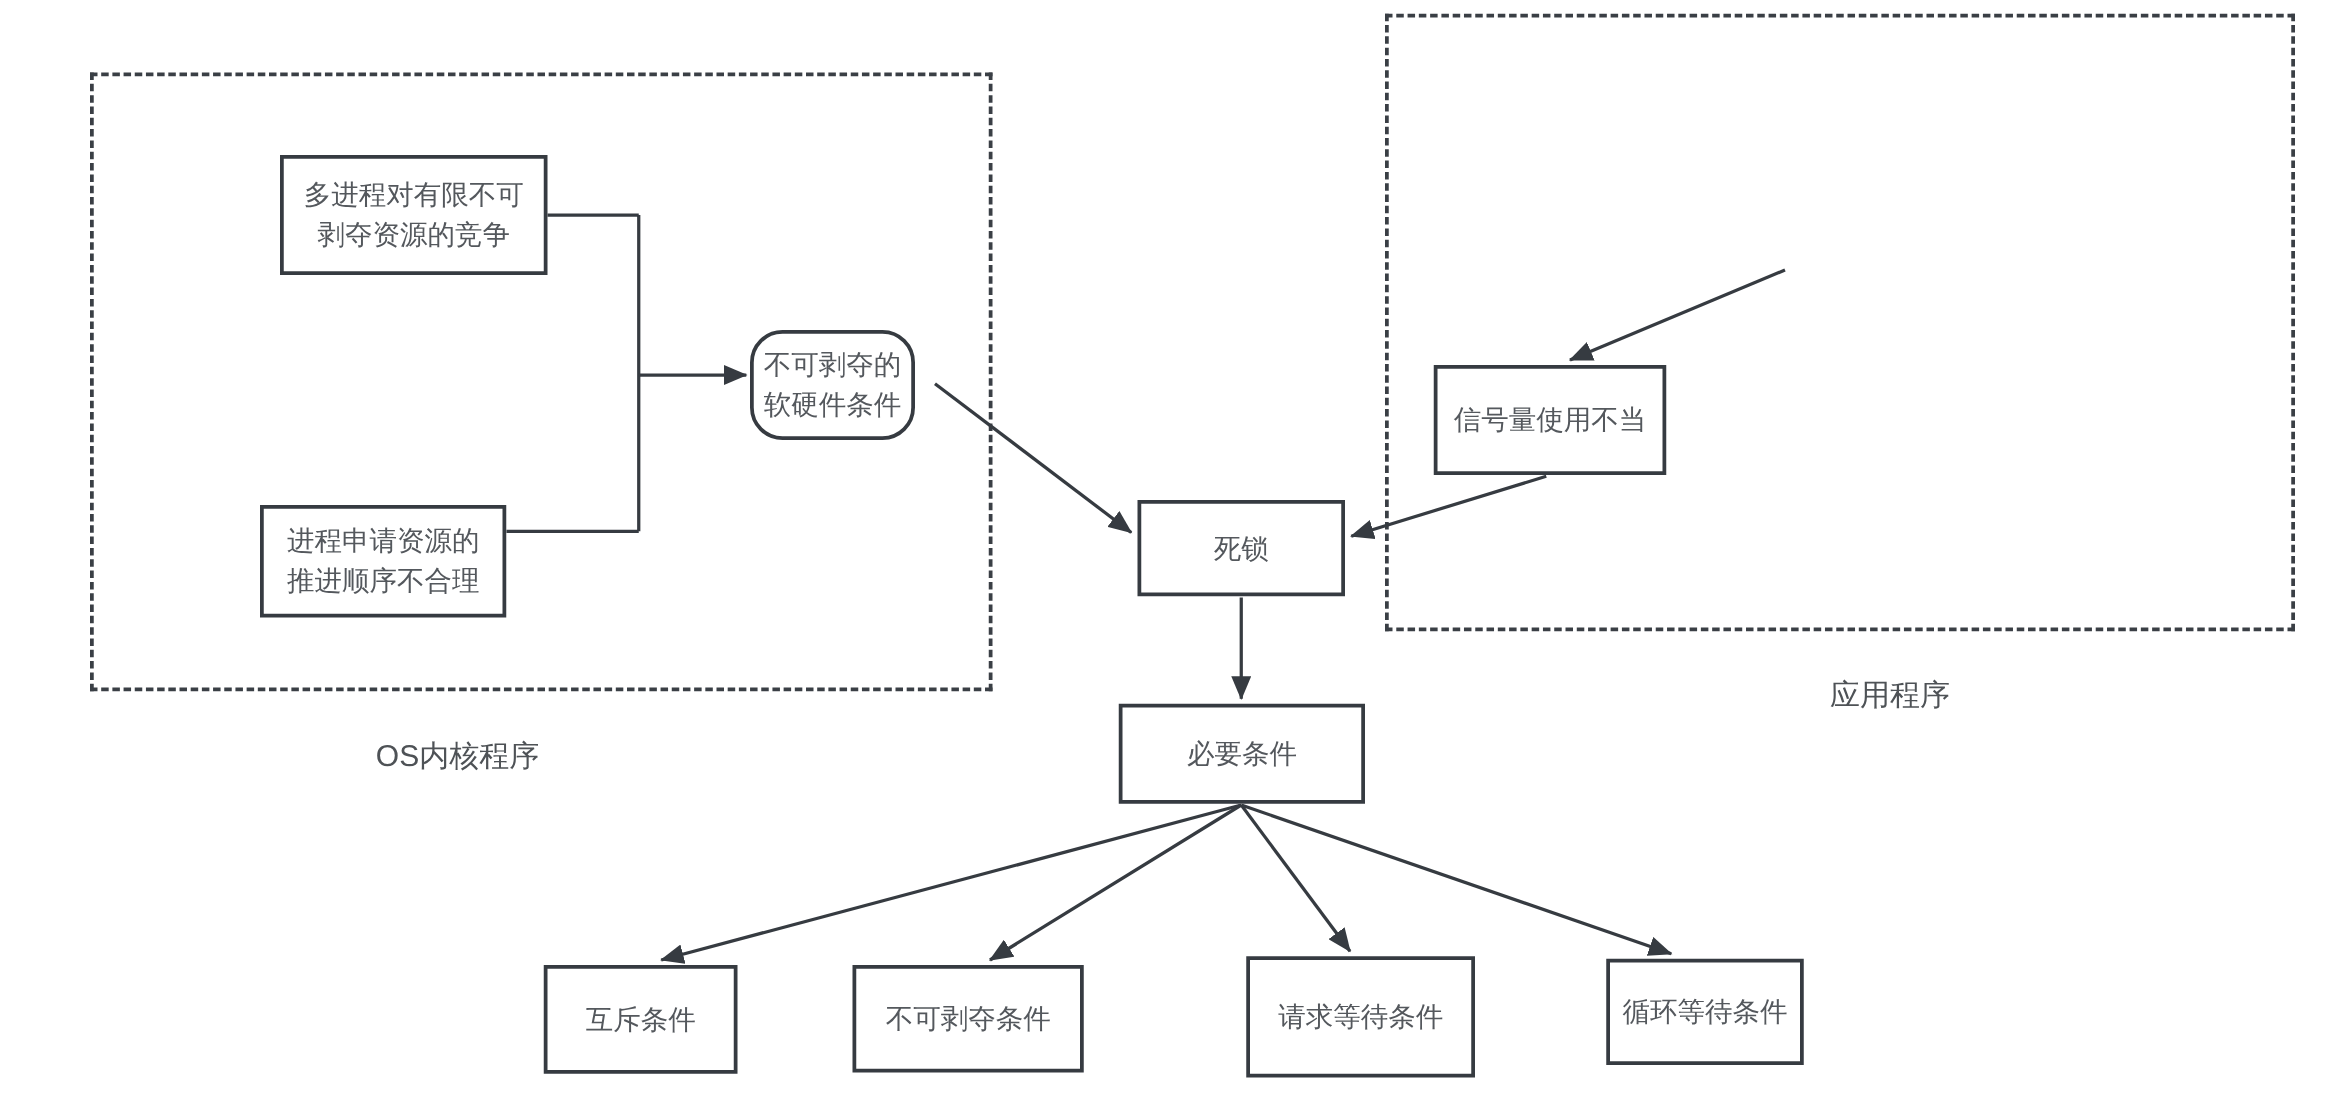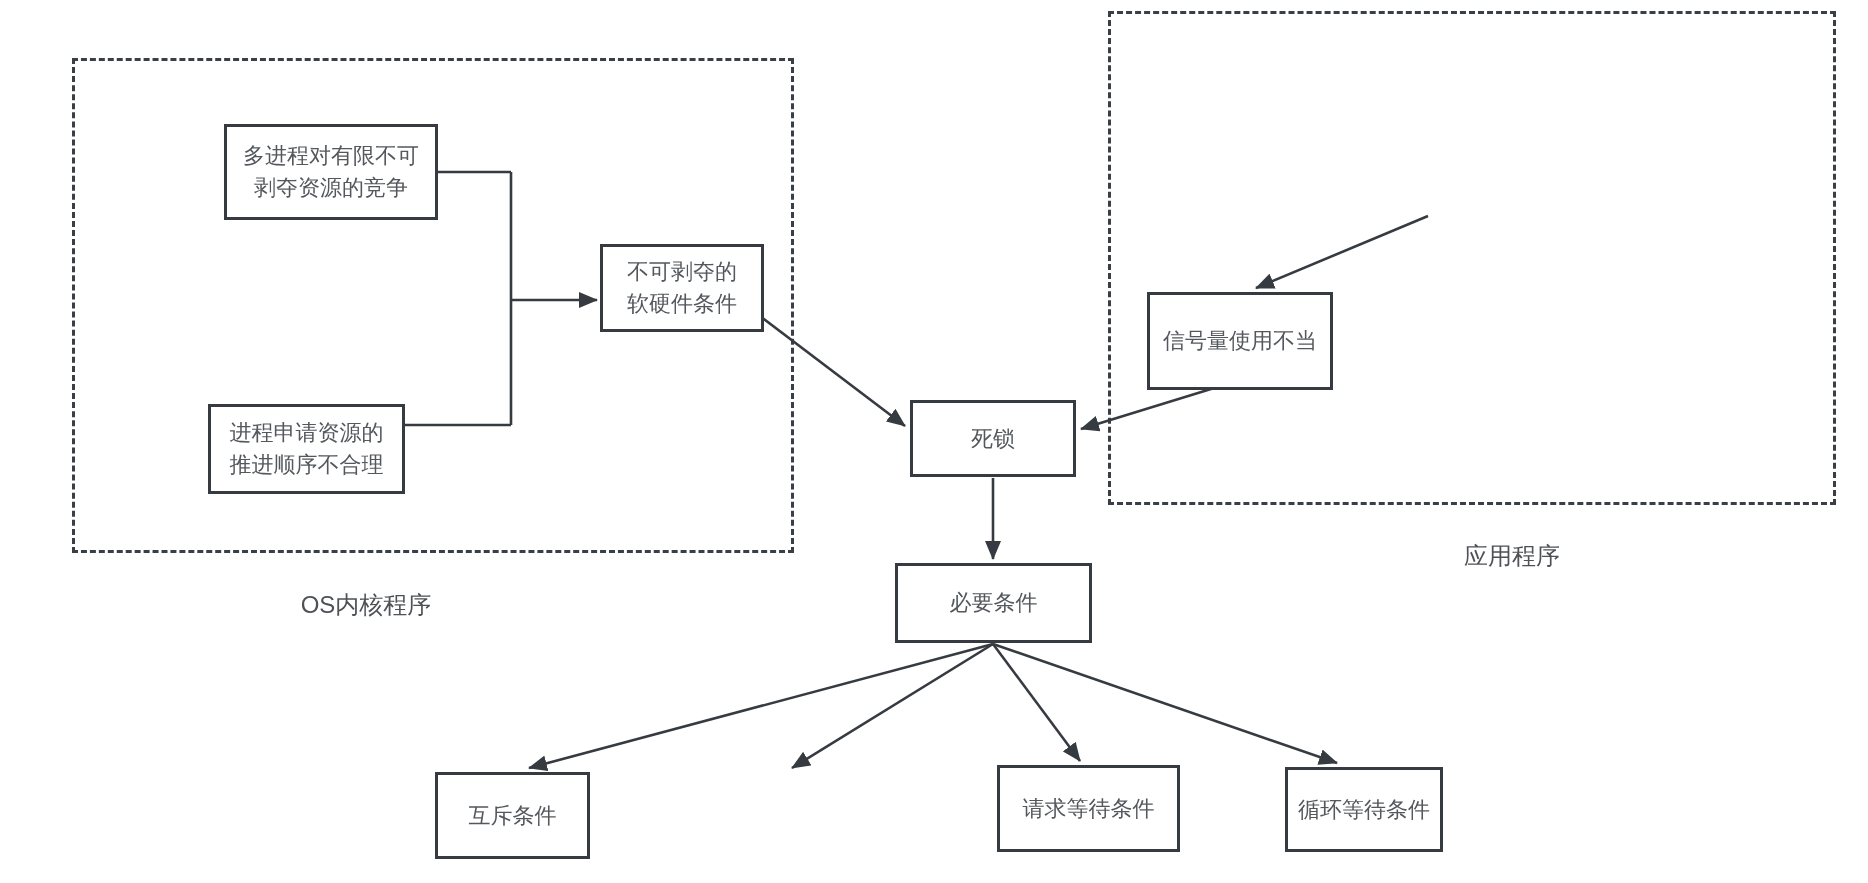--- a/index.html
+++ b/index.html
@@ -86,44 +86,47 @@
   <div class="node" style="left:208px; top:124px; width:214px; height:96px;margin-left:16px;">
     <span class="node-label">多进程对有限不可
 剥夺资源的竞争</span>
   </div>
 
   <div class="node" style="left:208px; top:404px; width:197px; height:90px;">
     <span class="node-label">进程申请资源的
 推进顺序不合理</span>
   </div>
 
-  <div class="node" style="left:600px; top:244px; width:164px; height:88px;">
+  <div class="node" style="left:600px; top:264px; width:132px; height:88px;border-radius:26px;">
     <span class="node-label">不可剥夺的
 软硬件条件</span>
   </div>
 
 
-  <div class="node" style="left:1147px; top:292px; width:186px; height:98px;">
+  <div class="node" style="left:1147px; top:292px; width:186px; height:88px;">
     <span class="node-label">信号量使用不当</span>
   </div>
 
   <div class="node" style="left:910px; top:400px; width:166px; height:77px;">
     <span class="node-label">死锁</span>
   </div>
 
   <div class="node" style="left:895px; top:563px; width:197px; height:80px;text-align:center;">
     <span class="node-label">必要条件</span>
   </div>
 
   <div class="node" style="left:435px; top:772px; width:155px; height:87px;">
     <span class="node-label">互斥条件</span>
   </div>
 
+  <div class="node" style="left:682px; top:772px; width:185px; height:86px;">
+    <span class="node-label">不可剥夺条件</span>
+  </div>
 
-  <div class="node" style="left:997px; top:765px; width:183px; height:87px;">
+  <div class="node" style="left:997px; top:765px; width:183px; height:97px;">
     <span class="node-label">请求等待条件</span>
   </div>
 
   <div class="node" style="left:1285px; top:767px; width:158px; height:85px;align-items:center;">
     <span class="node-label">循环等待条件</span>
   </div>
 
 </div>
 
 </body></html>

